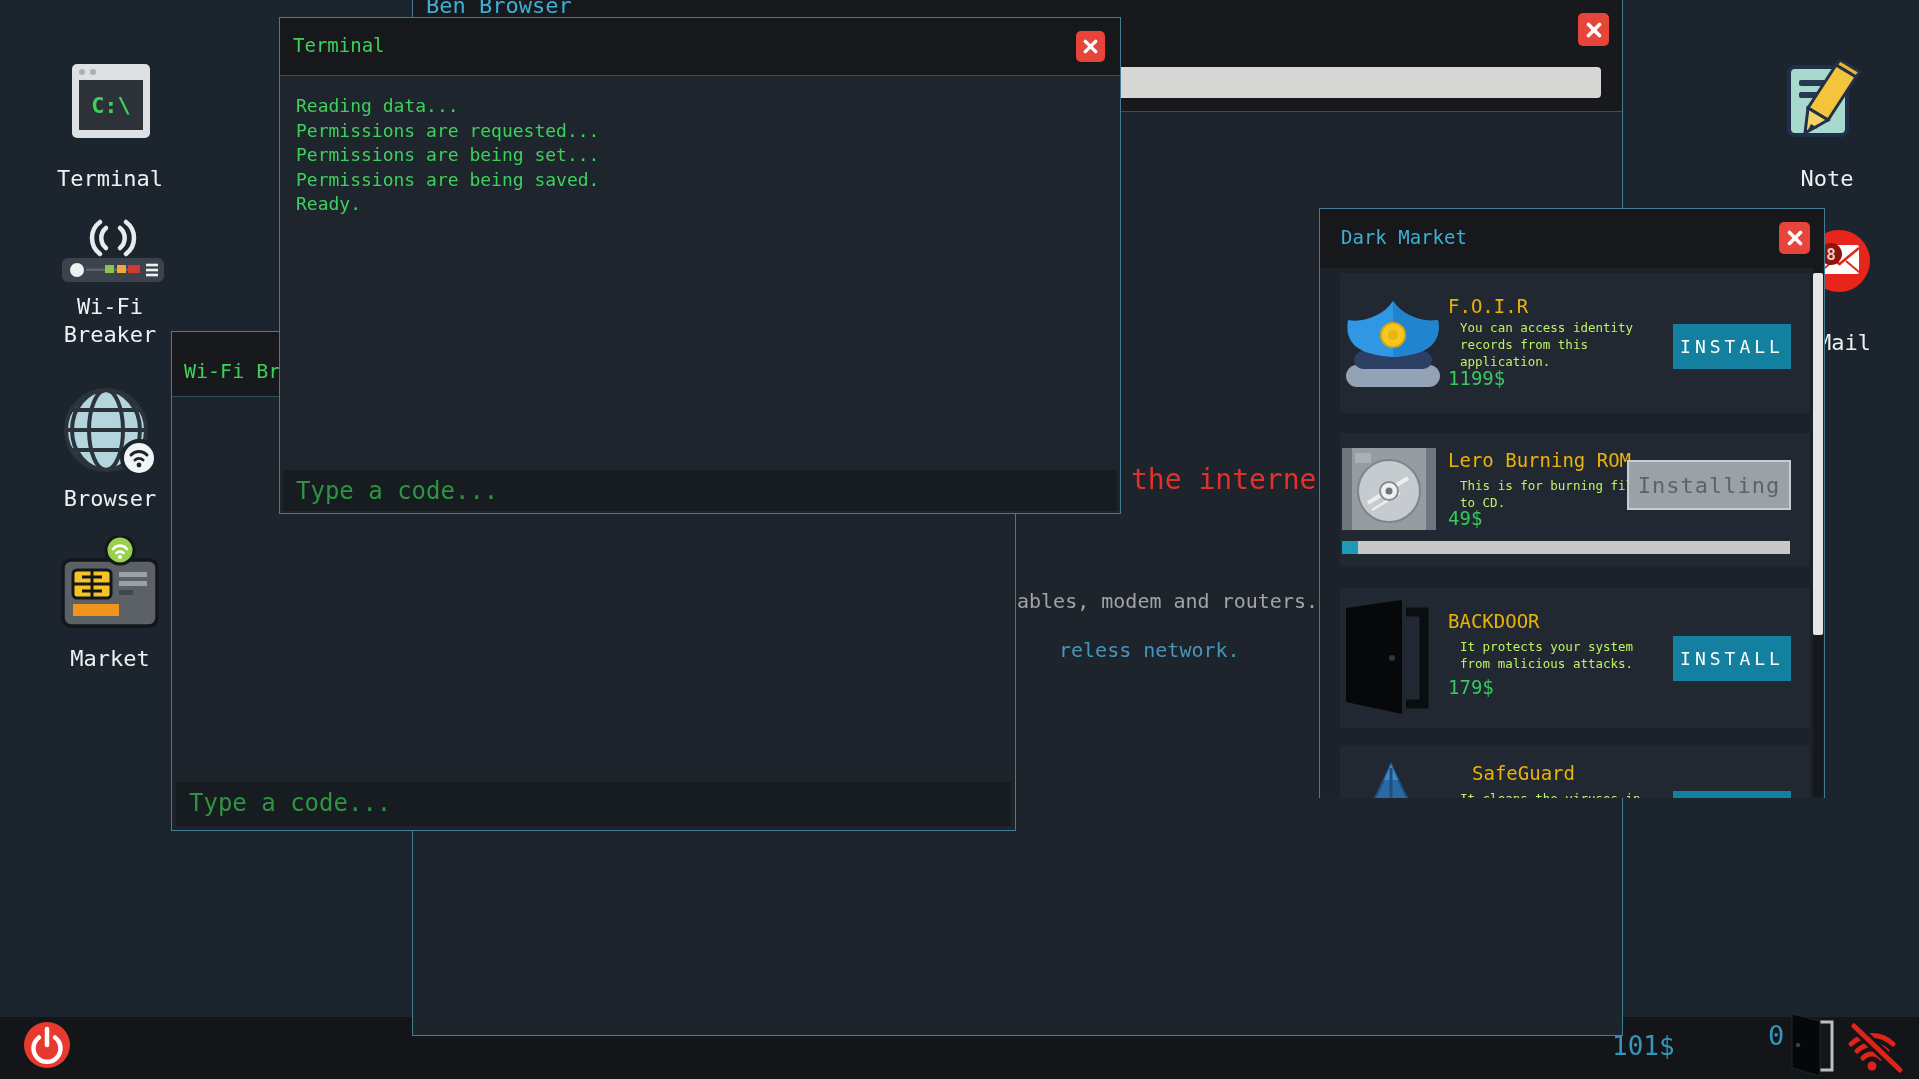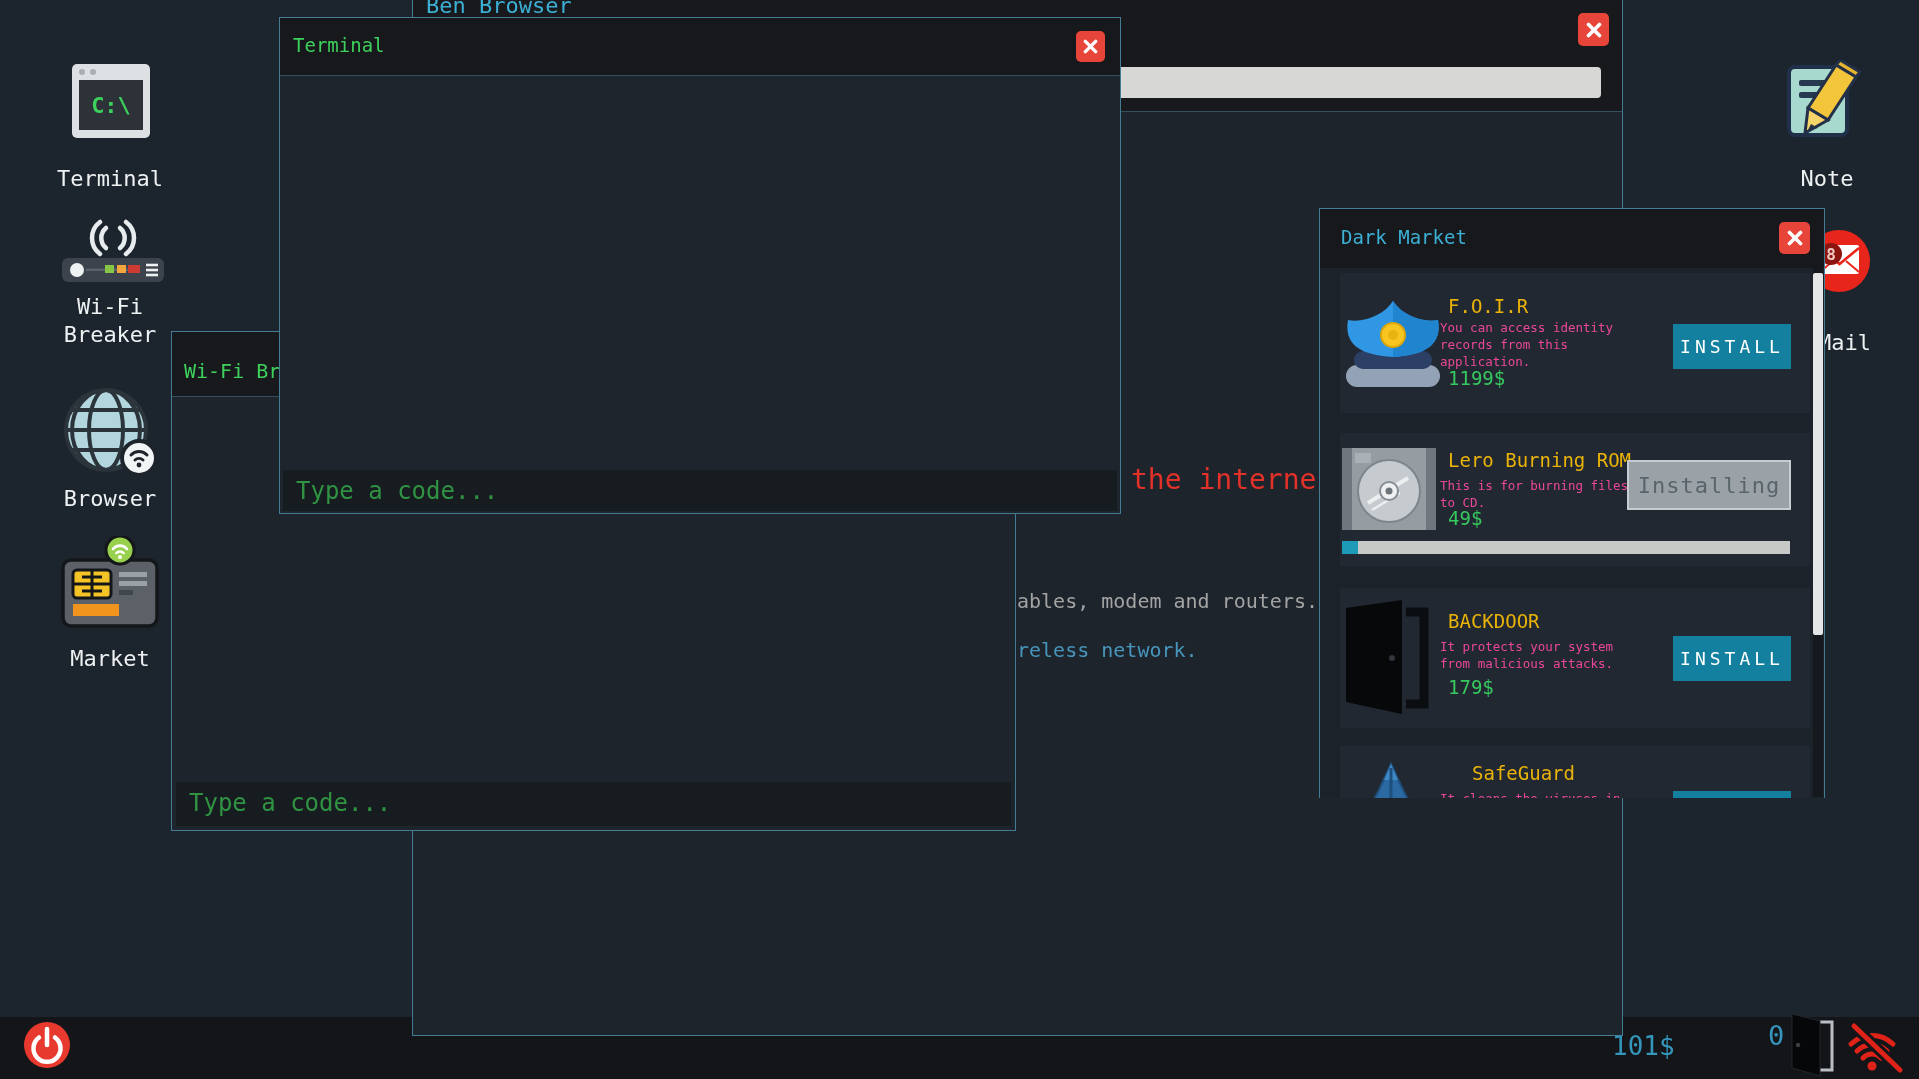--- a/index.html
+++ b/index.html
@@ -14,21 +14,21 @@
   .green{color:#3dd15c;}
   .teal{color:#3cb0d4;}
   .xbtn{position:absolute;background:#e8453a;border-radius:5px;display:flex;align-items:center;justify-content:center;cursor:pointer;}
   .inputbar{position:absolute;background:#171c21;}
   .inputbar span{position:absolute;left:13px;top:7px;font-size:24px;color:#2f9342;white-space:nowrap;}
   .termline{font-size:18px;line-height:24.5px;color:#3dd15c;white-space:pre;}
   
   .mk-content{position:absolute;left:0;right:0;top:59px;height:530px;overflow:hidden;background:#1b222a;}
   .mk-row{position:absolute;left:20px;right:14px;background:#222831;}
   .mk-name{position:absolute;left:108px;font-size:19px;color:#eab308;white-space:nowrap;}
-  .mk-desc{position:absolute;left:100px;font-size:12.5px;line-height:17px;color:#ec4899;white-space:pre;}
+  .mk-desc{position:absolute;left:120px;font-size:12.5px;line-height:17px;color:#bef264;white-space:pre;}
   .mk-price{position:absolute;left:108px;font-size:19px;color:#36c95f;}
   .btn-install{position:absolute;left:333px;width:118px;height:45px;background:#14809f;color:#ffffff;
     font-size:18px;letter-spacing:4px;display:flex;align-items:center;justify-content:center;cursor:pointer;}
   .btn-installing{position:absolute;left:287px;width:164px;height:50px;background:#9aa2a7;border:2px solid #c6cdd1;
     box-sizing:border-box;color:#59646b;font-size:22px;letter-spacing:1px;display:flex;align-items:center;justify-content:center;}
   .progress{position:absolute;left:2px;top:108px;width:448px;height:13px;background:#c7c9c7;}
   .progress .fill{height:100%;background:#1d9ab8;}
   .scrolltrack{position:absolute;right:1px;top:0;bottom:0;width:10px;background:#15181c;}
   .scrollthumb{position:absolute;left:0;top:5px;width:10px;height:362px;background:#e4e6e6;border-radius:2px;}
   
@@ -172,39 +172,46 @@
   <div class="wtitle teal" style="left:13px;top:40px;font-size:22px;">Ben Browser</div>
   <div class="xbtn" style="left:1165px;top:60px;width:31px;height:33px;">
     <svg width="16" height="16" viewBox="0 0 16 16">
       <line x1="2.5" y1="2.5" x2="13.5" y2="13.5" stroke="#ffffff" stroke-width="3.6" stroke-linecap="round"></line>
       <line x1="13.5" y1="2.5" x2="2.5" y2="13.5" stroke="#ffffff" stroke-width="3.6" stroke-linecap="round"></line>
     </svg>
   </div>
   <input class="abs" style="left: 58px; top: 114px; width: 1130px; height: 31px; background: rgb(215, 216, 213); border: none; border-radius: 4px; box-sizing: border-box; padding: 0px 10px; font-size: 16px;" value="">
   <div class="abs" style="left:718px;top:510px;font-size:28px;color:#e23128;white-space:nowrap;">the interne</div>
   <div class="abs" style="left:604px;top:636px;font-size:20px;color:#a3a3a3;white-space:nowrap;">ables, modem and routers.</div>
-  <div class="abs" style="left:604px;top:685px;font-size:20px;color:#4795ba;white-space:nowrap;">reless network.</div>
+  <div class="abs" style="left:604px;top:685px;font-size:20px;color:#4795ba;white-space:nowrap;padding-left:42px;">reless network.</div>
 </div>
 
 <div class="window" style="left:171px;top:331px;width:845px;height:500px;z-index:20;">
   <div class="titlebar" style="height:64px;background:#17191d;"></div>
   <div class="wtitle green" style="left:12px;top:27px;font-size:20px;">Wi-Fi Breaker</div>
   <div class="inputbar" style="left:4px;right:4px;top:450px;height:44px;">
     <span>Type a code...</span>
   </div>
 </div>
 
 <div class="window" style="left:279px;top:17px;width:842px;height:497px;z-index:30;background:#1e252d;">
   <div class="titlebar" style="height:57px;"></div>
   <div class="wtitle green" style="left:13px;top:16px;font-size:19px;">Terminal</div>
   <div class="xbtn" style="right:15px;top:13px;width:29px;height:31px;">
     <svg width="15" height="15" viewBox="0 0 16 16">
       <line x1="2.5" y1="2.5" x2="13.5" y2="13.5" stroke="#ffffff" stroke-width="3.6" stroke-linecap="round"></line>
       <line x1="13.5" y1="2.5" x2="2.5" y2="13.5" stroke="#ffffff" stroke-width="3.6" stroke-linecap="round"></line>
     </svg>
+  </div>
+  <div class="abs" style="left:16px;top:76px;">
+    <div class="termline">Reading data...</div>
+    <div class="termline">Permissions are requested...</div>
+    <div class="termline">Permissions are being set...</div>
+    <div class="termline">Permissions are being saved.</div>
+    <div class="termline">Ready.</div>
   </div>
   <div class="inputbar" style="left:3px;right:3px;top:452px;height:41px;">
     <span>Type a code...</span>
   </div>
 </div>
 
 <div class="window" style="left:1319px;top:208px;width:506px;height:590px;z-index:40;background:#1b222a;">
   <div class="titlebar" style="height:59px;"></div>
   <div class="wtitle teal" style="left:21px;top:17px;font-size:19px;">Dark Market</div>
   <div class="xbtn" style="right:14px;top:13px;width:31px;height:32px;">

